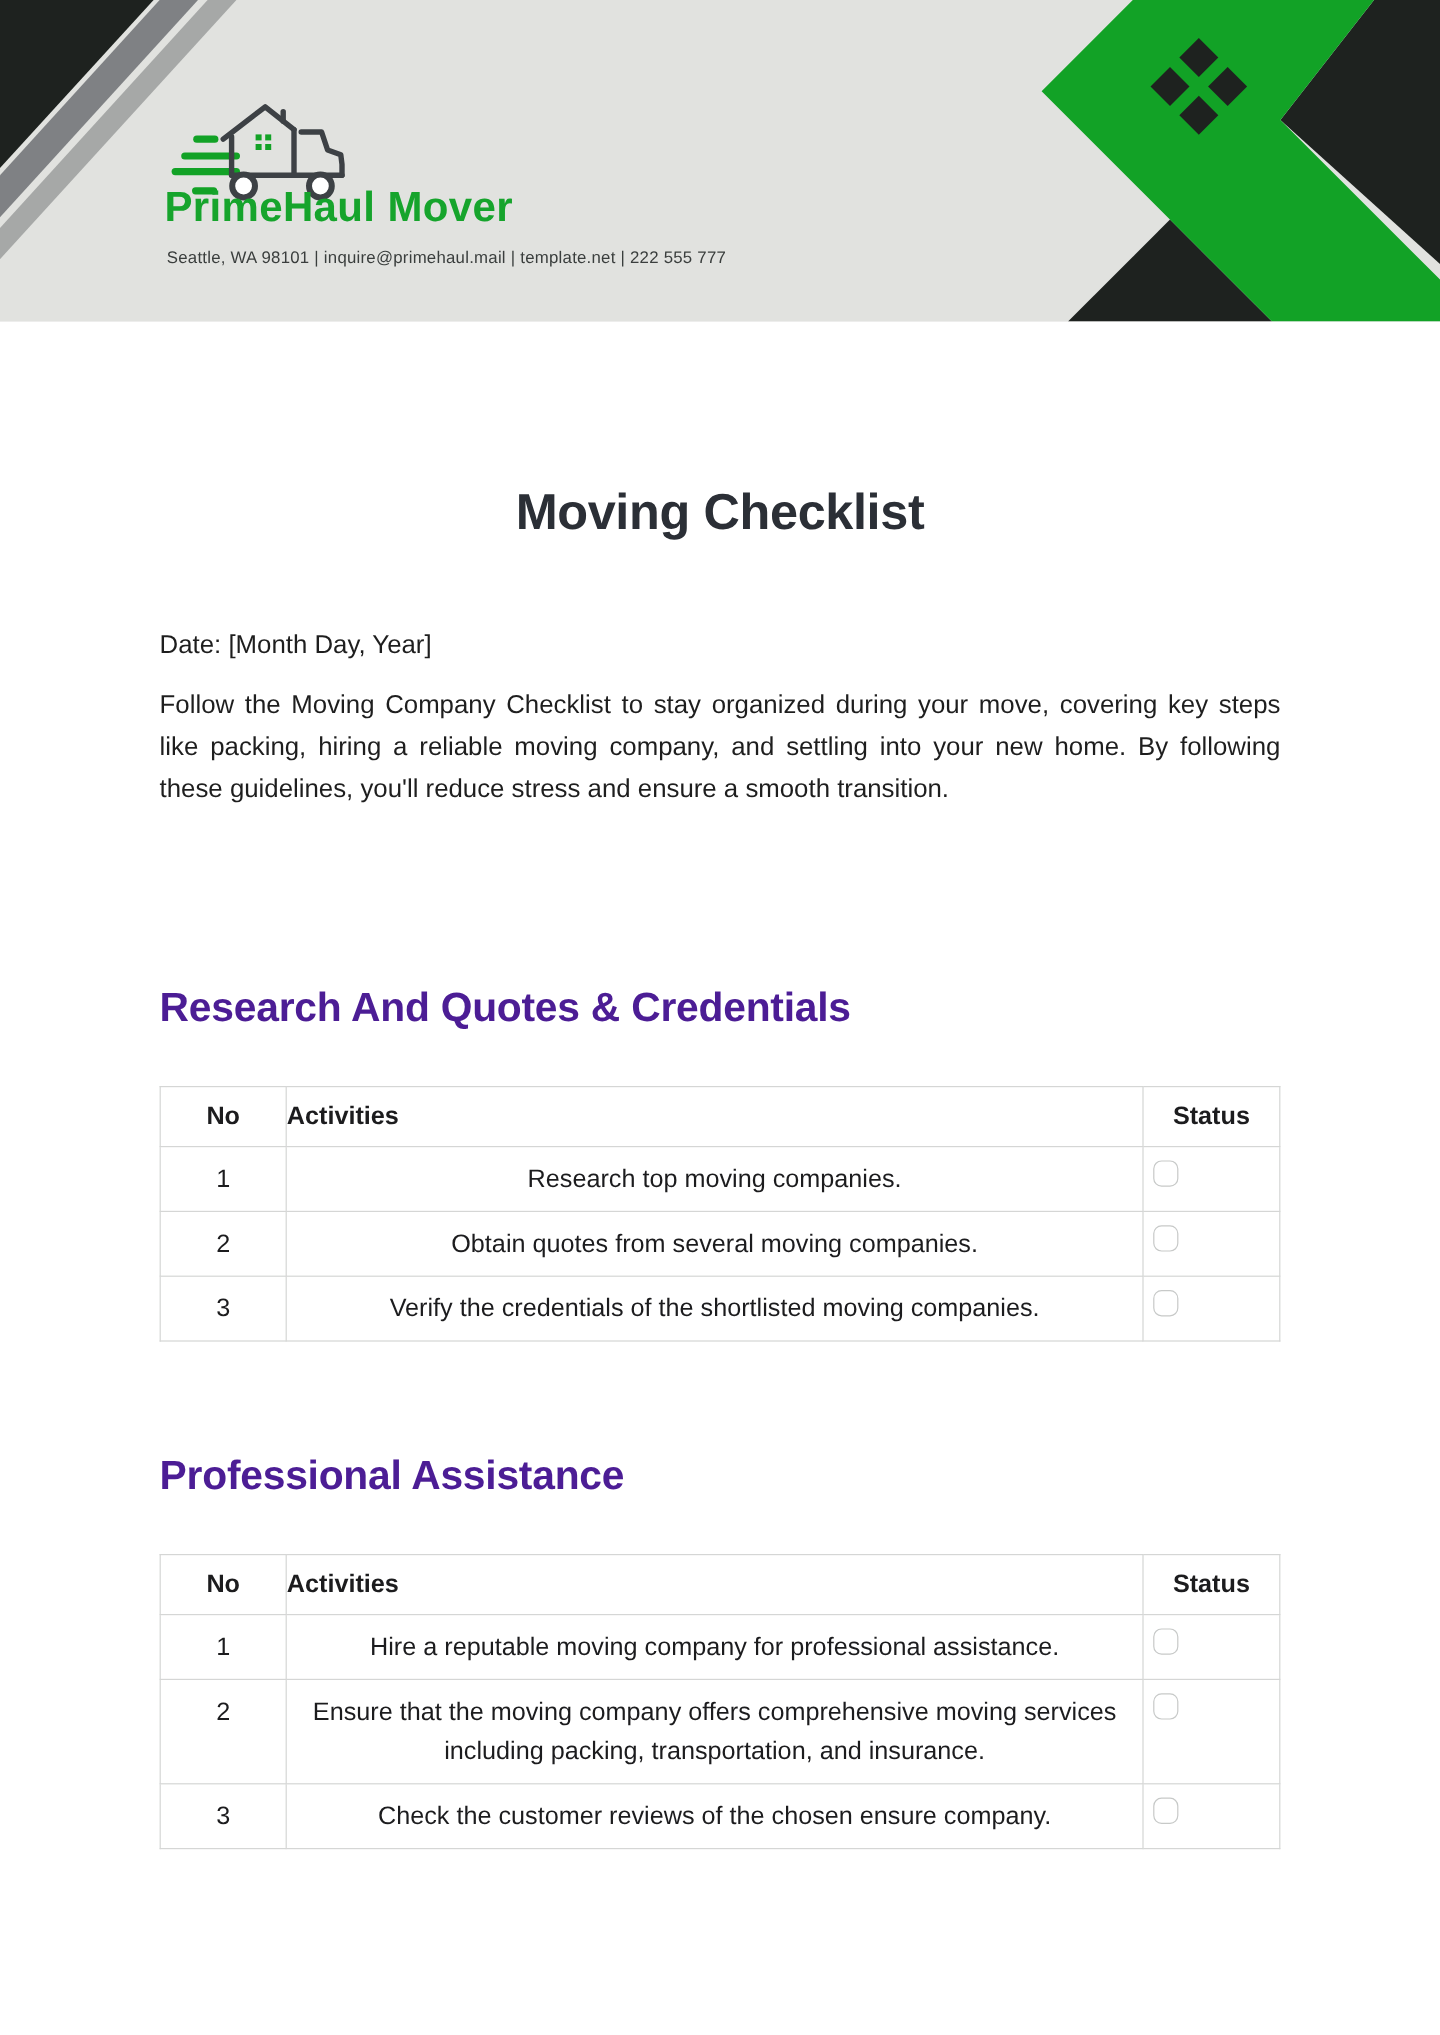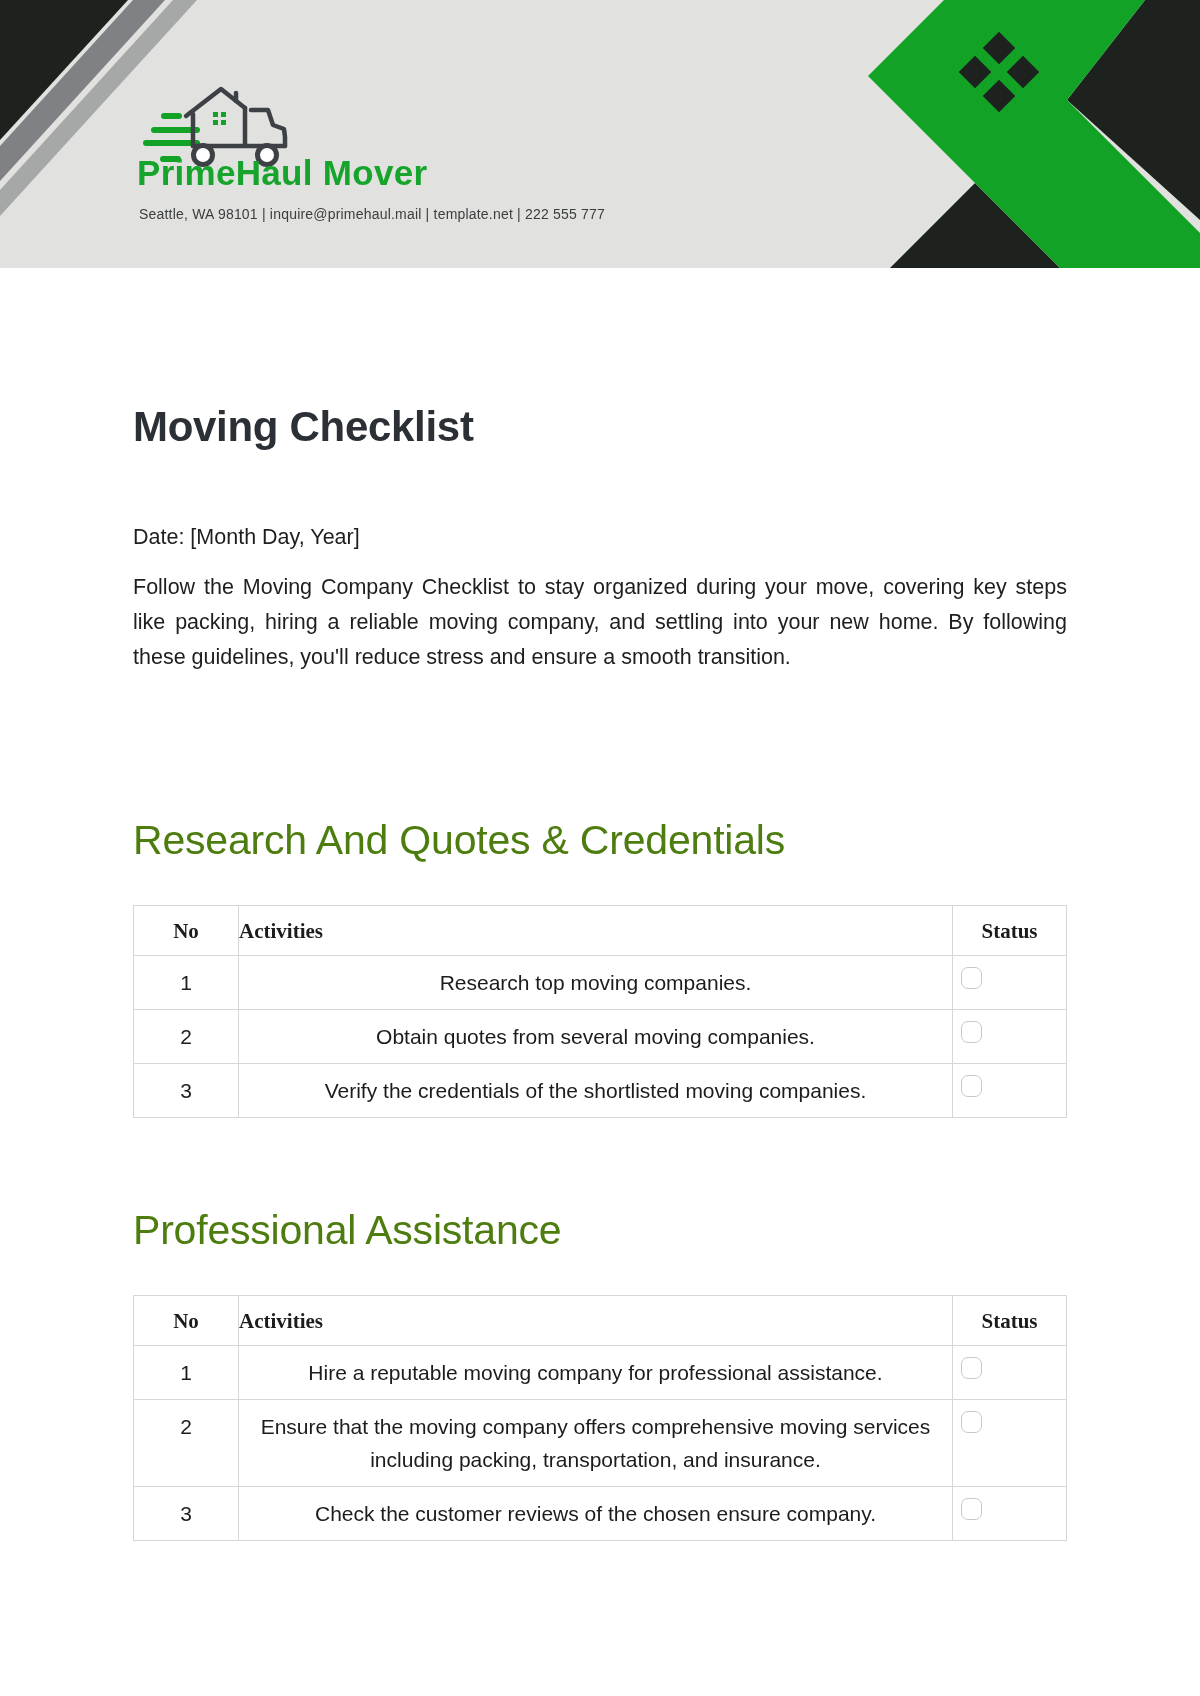--- a/index.html
+++ b/index.html
@@ -25,49 +25,49 @@
   }
   .contact-line{
     position:absolute;left:139px;top:203px;
     font-size:14px;color:#3a3e3d;letter-spacing:.2px;line-height:22px;
     white-space:nowrap;
   }
 
   
   .content{position:absolute;top:268px;left:0;width:1200px;padding:0 133px;box-sizing:border-box;}
   .doc-title{
-    margin:134px 0 0 0;text-align:left;
+    margin:134px 0 0 0;text-align:center;
     font-size:42px;line-height:50px;font-weight:800;color:#2b2f36;
     letter-spacing:-.3px;
   }
   .date-line{
     margin-top:70px;font-size:21.5px;line-height:30px;color:#1e1e1e;
   }
   .intro{
     margin-top:18px;font-size:21.5px;line-height:35px;color:#1e1e1e;
     text-align:justify;
   }
   .section-heading{
-    font-size:41px;line-height:40px;font-weight:400;color:#4d7c0f;
+    font-size:34px;line-height:40px;font-weight:700;color:#4c1d95;
     letter-spacing:-.2px;margin:0;
   }
   .sh-1{margin-top:145px;}
   .sh-2{margin-top:92px;}
 
   table.checklist{
     border-collapse:collapse;width:934px;table-layout:fixed;
     margin-top:45px;
   }
   table.checklist th, table.checklist td{
     border:1px solid #d5d6d5;background:#ffffff;
     font-size:21px;color:#1c1c1e;vertical-align:top;
   }
   table.checklist th{
     font-weight:700;height:50px;box-sizing:border-box;
-    padding:10px 0 9px 0;vertical-align:middle;font-family:Liberation Serif, serif;
+    padding:10px 0 9px 0;vertical-align:middle;
   }
   col.c-no{width:105px;}
   col.c-status{width:114px;}
   th.h-no{text-align:center;}
   th.h-act{text-align:left;padding-left:15px;}
   th.h-status{text-align:center;}
   td.c-no{text-align:center;padding:10px 0;line-height:33px;}
   td.c-act{text-align:center;padding:10px 15px 10px 15px;line-height:33px;}
   td.c-status{padding:11px 0 9px 8px;}
   .cb{

